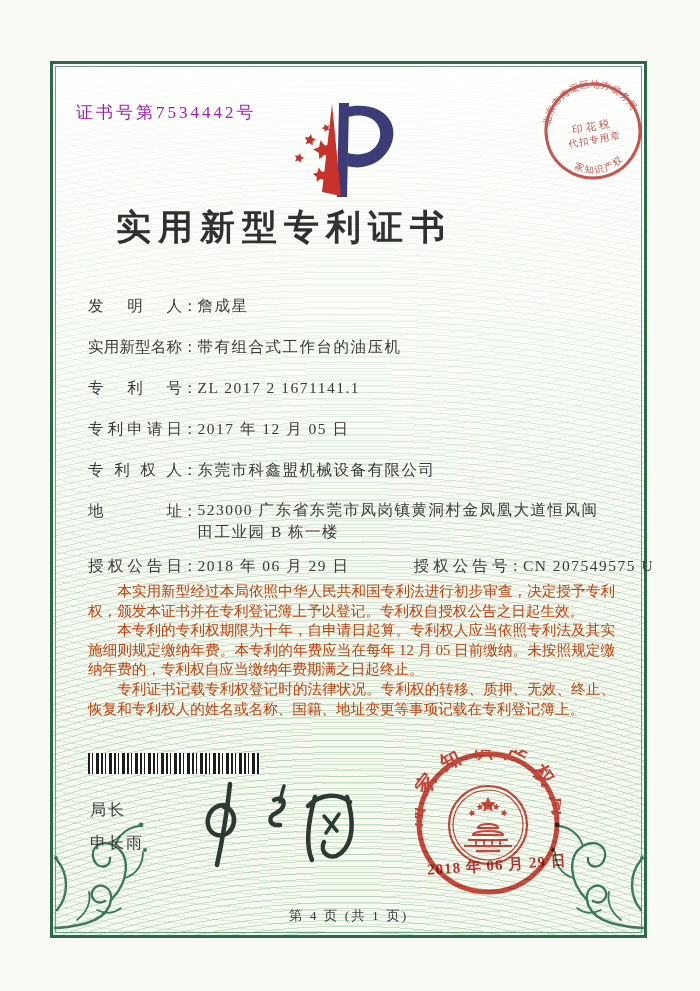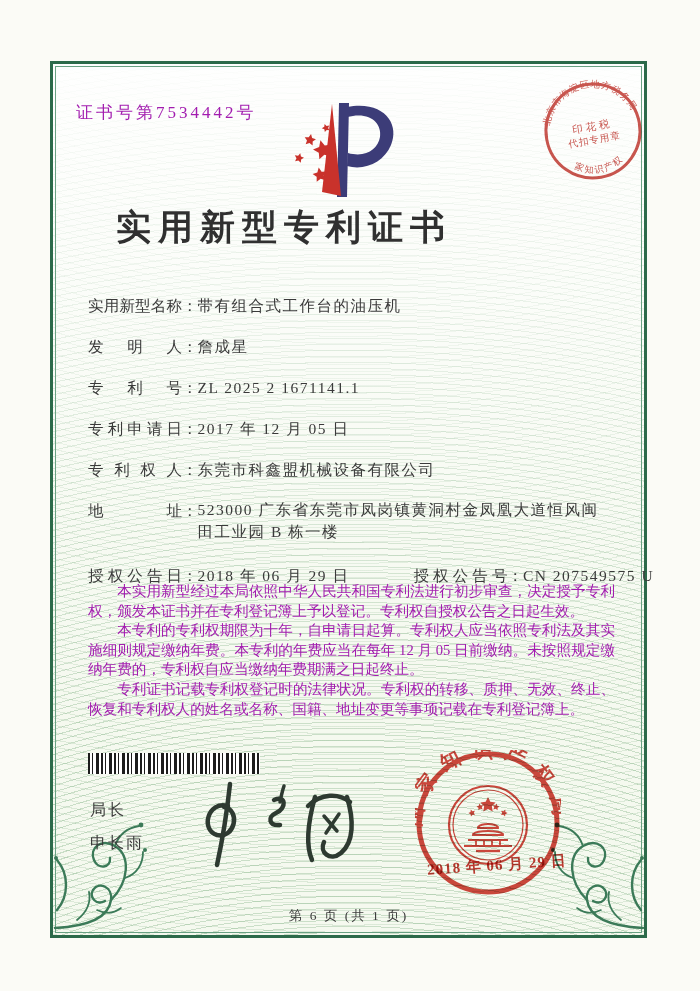--- a/index.html
+++ b/index.html
@@ -22,29 +22,29 @@
     content:"";position:absolute;inset:2px;border:1px solid #69a183;pointer-events:none;
   }
   .cert-no{position:absolute;left:76px;top:101px;font-size:17px;letter-spacing:3px;color:#a21caf;z-index:3;}
   .logo{position:absolute;left:286px;top:100px;z-index:3;}
   .title{
     position:absolute;left:0;top:204px;width:568px;margin:0;text-align:center;z-index:3;
     font-size:35px;font-weight:700;letter-spacing:7px;color:#303030;
   }
   .fields{position:absolute;left:88px;top:294px;width:528px;z-index:3;font-size:15.5px;}
   .frow{margin-bottom:18px;line-height:23px;white-space:nowrap;}
-  .frow.addr{margin-bottom:21px;}
+  .frow.addr{margin-bottom:11px;}
   .flabel{display:inline-block;width:94px;text-align:justify;text-align-last:justify;vertical-align:top;}
   .colon{display:inline-block;vertical-align:top;}
   .fvalue{display:inline-block;letter-spacing:1.5px;vertical-align:top;white-space:normal;}
   .frow.addr .fvalue{width:412px;line-height:22px;}
   .pair2{margin-left:64px;}
   .paras{position:absolute;left:88px;top:582px;width:527px;z-index:3;}
   .paras p{
-    margin:0;font-size:14.6px;line-height:19.6px;text-align:justify;text-indent:2em;color:#a21caf;
+    margin:0;font-size:14.6px;line-height:19.6px;text-align:justify;text-indent:2em;color:#c2410c;
   }
   .barcode{
     position:absolute;left:88px;top:753px;width:172px;height:21px;z-index:3;
     background:repeating-linear-gradient(90deg,#1c1c1c 0 2px,#fff 2px 4px,#1c1c1c 4px 5px,#fff 5px 8px,#1c1c1c 8px 11px,#fff 11px 13px);
   }
   .director{position:absolute;left:90px;top:800px;z-index:3;font-size:16px;letter-spacing:2px;}
   .director .dname{margin-top:12px;font-family:Liberation Mono, monospace;}
   .signature{position:absolute;left:188px;top:772px;z-index:3;}
   .seal{position:absolute;left:415px;top:750px;z-index:4;mix-blend-mode:multiply;opacity:.93;}
   .seal-date{
@@ -131,27 +131,27 @@
     <text x="0" y="12" text-anchor="middle" font-size="9.6" letter-spacing="1" fill="#c64740">代扣专用章</text>
     <text font-size="9.2" fill="#c64740" letter-spacing="1.5">
       <textPath href="#arcBot" startOffset="50%" text-anchor="middle">国家知识产权局</textPath>
     </text>
   </svg>
 
   <h1 class="title">实用新型专利证书</h1>
 
   <div class="fields">
     <div class="frow">
+      <span class="flabel">发明人</span><span class="colon">：</span><span class="fvalue">詹成星</span>
+    </div>
+    <div class="frow">
       <span class="flabel">实用新型名称</span><span class="colon">：</span><span class="fvalue">带有组合式工作台的油压机</span>
     </div>
     <div class="frow">
-      <span class="flabel">发明人</span><span class="colon">：</span><span class="fvalue">詹成星</span>
-    </div>
-    <div class="frow">
-      <span class="flabel">专利号</span><span class="colon">：</span><span class="fvalue">ZL 2025 2 1671141.1</span>
+      <span class="flabel">专利号</span><span class="colon">：</span><span class="fvalue">ZL 2017 2 1671141.1</span>
     </div>
     <div class="frow">
       <span class="flabel">专利申请日</span><span class="colon">：</span><span class="fvalue">2017 年 12 月 05 日</span>
     </div>
     <div class="frow">
       <span class="flabel">专利权人</span><span class="colon">：</span><span class="fvalue">东莞市科鑫盟机械设备有限公司</span>
     </div>
     <div class="frow addr">
       <span class="flabel">地址</span><span class="colon">：</span><span class="fvalue">523000 广东省东莞市凤岗镇黄洞村金凤凰大道恒风闽田工业园 B 栋一楼</span>
     </div>
@@ -211,15 +211,15 @@
         <path d="M-15,3 C-10,-1 10,-1 15,3 L15,4 L-15,4 Z"></path>
         <path d="M-20,9 L20,9"></path>
         <path d="M-24,15 L24,15"></path>
         <path d="M-12,9 L-12,15 M-4,9 L-4,15 M4,9 L4,15 M12,9 L12,15"></path>
         <path d="M-12,20 L12,20" stroke-width="2.4"></path>
       </g>
     </g>
   </svg>
   <div class="seal-date">2018 年 06 月 29 日</div>
 
-  <div class="footer">第 6 页 (共 1 页)</div>
+  <div class="footer">第 4 页 (共 1 页)</div>
 
 </div>
 
 </body></html>

